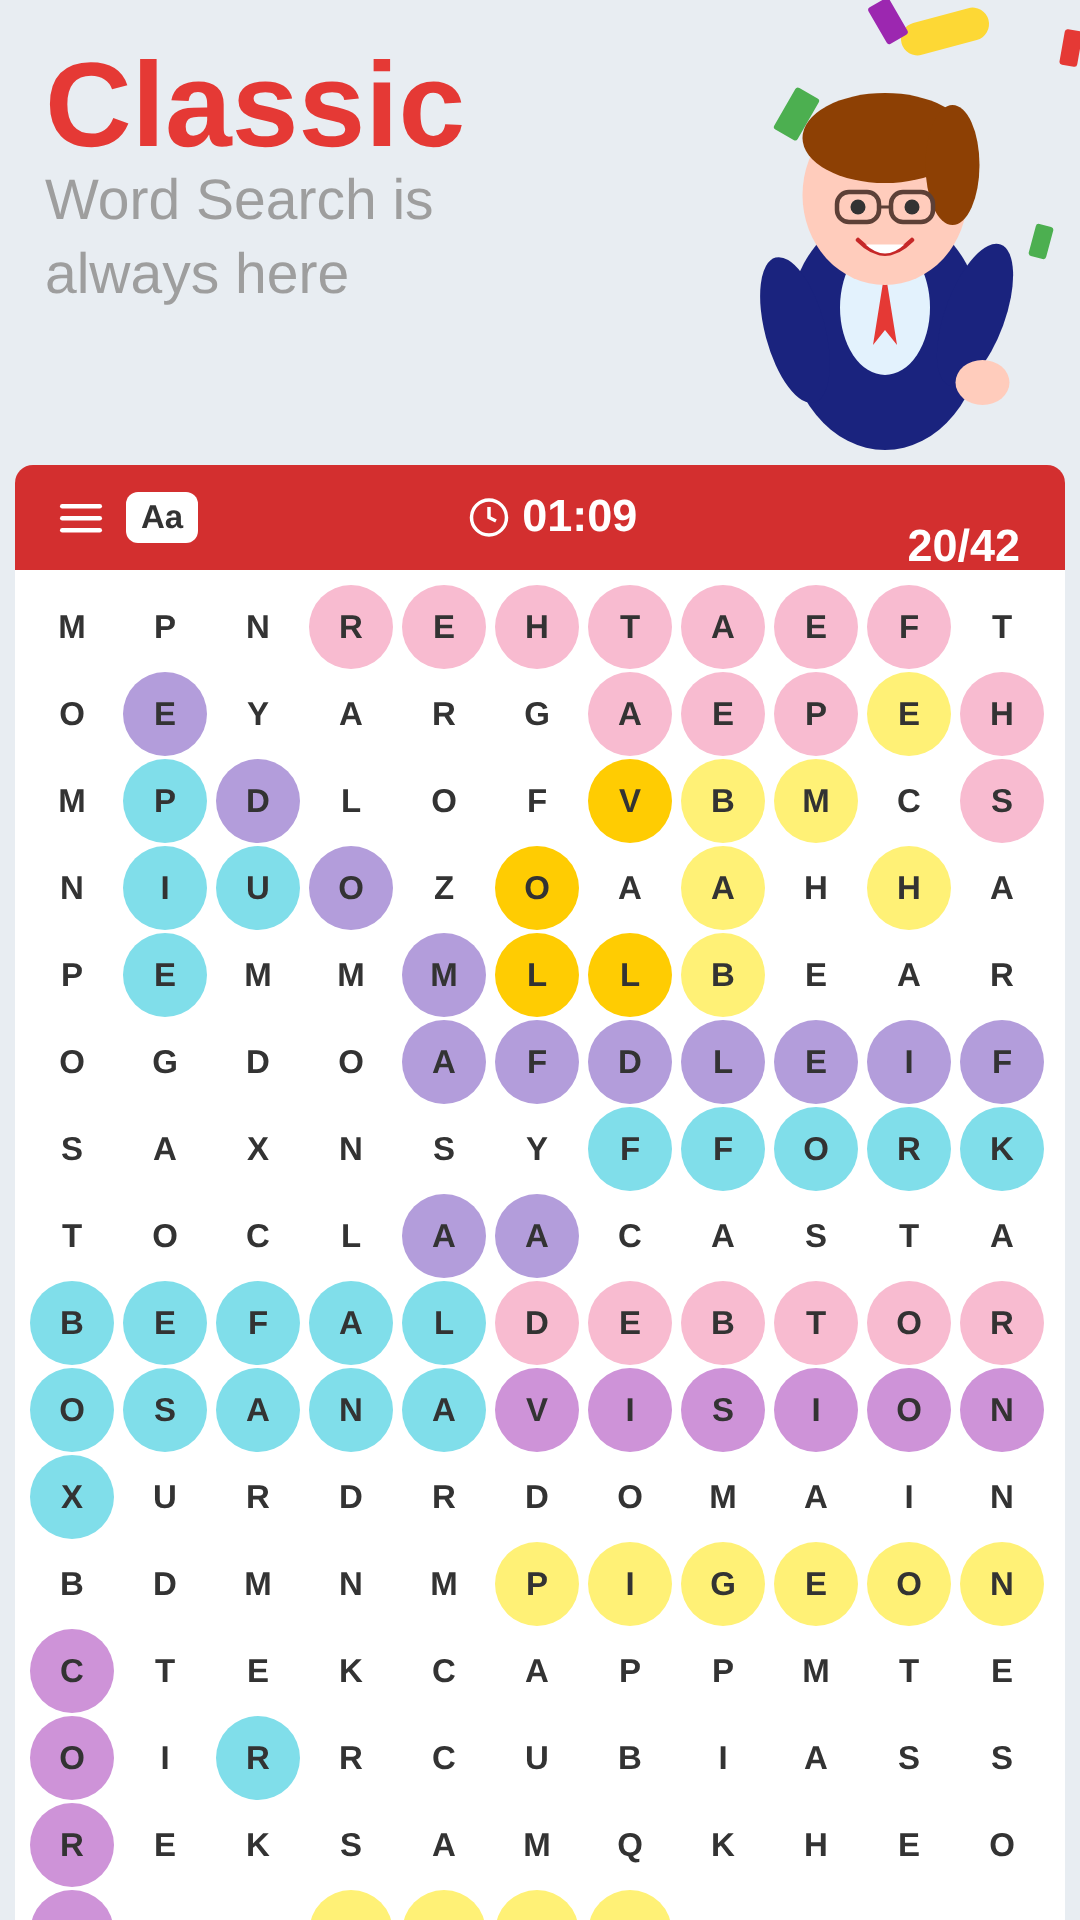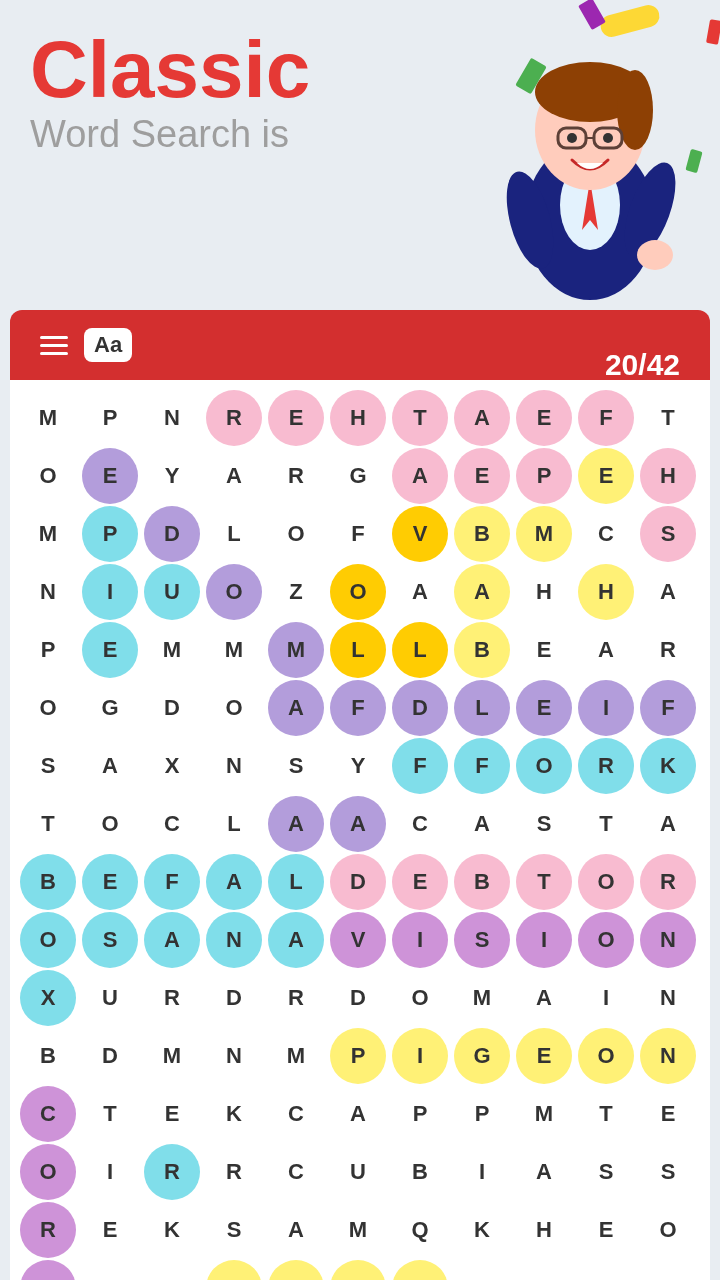--- a/index.html
+++ b/index.html
@@ -184,20 +184,21 @@
     <div class="confetti-piece" style="width:60px;height:22px;background:#fdd835;top:10px;right:60px;transform:rotate(-15deg);border-radius:11px;"></div>
 
     <div class="confetti-piece" style="width:12px;height:24px;background:#e53935;top:20px;right:0px;transform:rotate(10deg);"></div>
 
     <div class="confetti-piece" style="width:16px;height:28px;background:#9c27b0;top:0px;right:120px;transform:rotate(-30deg);"></div>
   </div>
 
   <div class="title-text">Classic</div>
   <div class="subtitle-text">
     <span>Word Search is</span><br>
+    <span>always here</span>
   </div>
 
   <div class="character">
     <svg viewBox="0 0 220 280" width="220" height="280">
 
       <ellipse cx="110" cy="200" rx="65" ry="80" fill="#1a237e"></ellipse>
 
       <ellipse cx="110" cy="185" rx="30" ry="45" fill="#e3f2fd"></ellipse>
       <polygon points="110,160 102,210 110,200 118,210" fill="#e53935"></polygon>
 
@@ -226,20 +227,27 @@
 </div>
 
 <div class="toolbar">
   <div class="toolbar-left">
     <div class="hamburger-btn">
       <div class="hamburger-line"></div>
       <div class="hamburger-line"></div>
       <div class="hamburger-line"></div>
     </div>
     <div class="font-btn">Aa</div>
+  </div>
+  <div class="timer-area">
+    <svg class="clock-icon" viewBox="0 0 24 24" fill="none" stroke="white" stroke-width="2">
+      <circle cx="12" cy="12" r="10"></circle>
+      <polyline points="12,6 12,12 16,14"></polyline>
+    </svg>
+    <span class="timer-text">01:09</span>
   </div>
   <div class="score-text">20/42</div>
 </div>
 
 <div class="grid-container">
   <div class="grid" id="word-grid">
   <div class="cell">M</div>
       <div class="cell">P</div>
       <div class="cell">N</div>
       <div class="cell highlight-pink">R</div>

